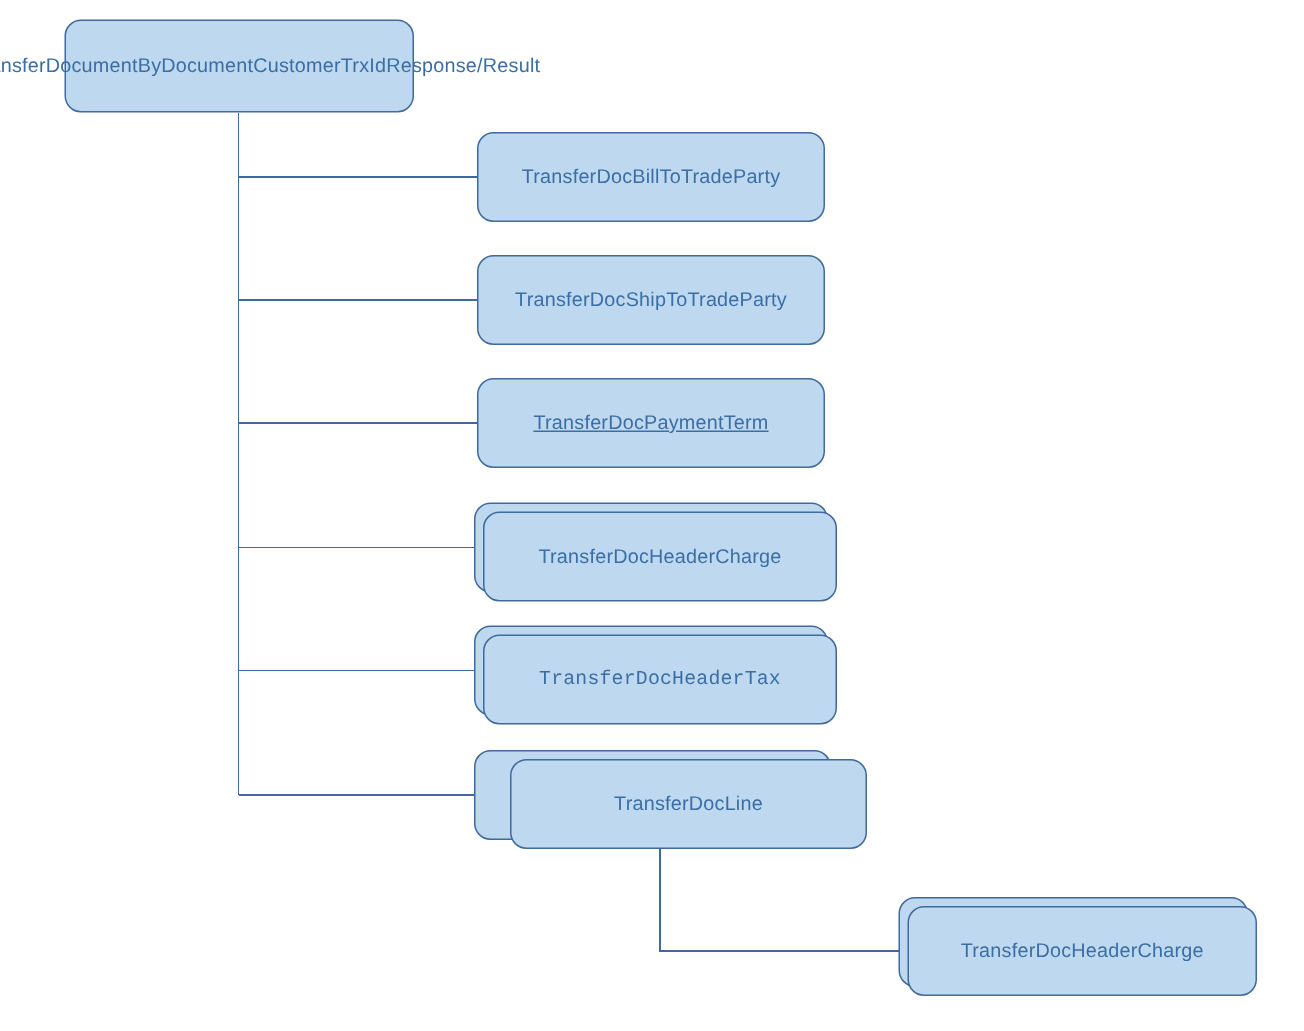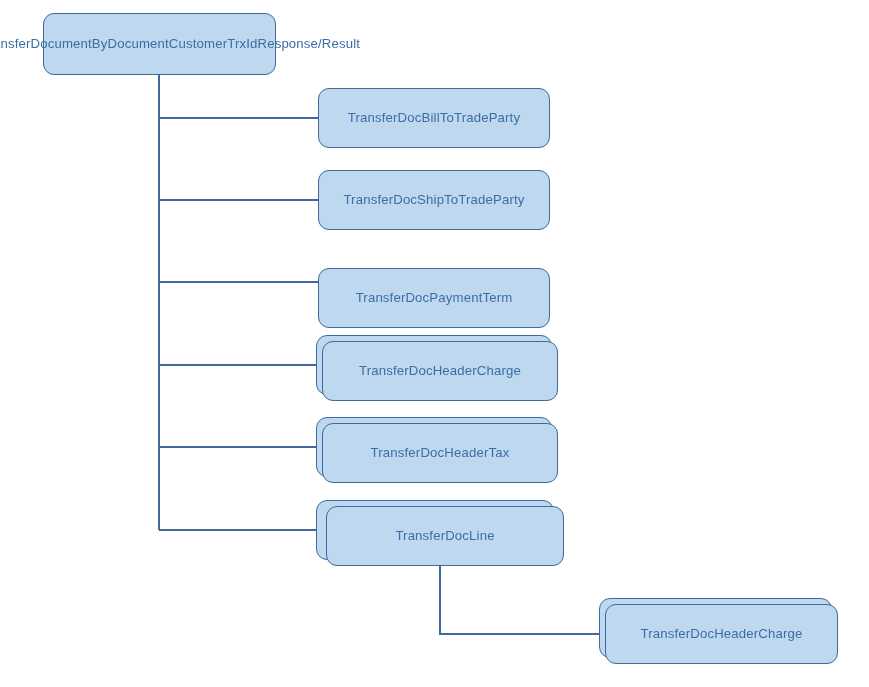--- a/index.html
+++ b/index.html
@@ -84,27 +84,27 @@
   <div class="node node-root" style="left:43px; top:13px; width:233px; height:62px;">
     <span>
       <span>findTransferDocumentByDocumen</span><span>tCustomerTrxIdResponse/Result</span>
     </span>
   </div>
 
   <div class="node" style="left:318px; top:170px; width:232px; height:60px;">TransferDocShipToTradeParty</div>
 
   <div class="node" style="left:318px; top:88px; width:232px; height:60px;">TransferDocBillToTradeParty</div>
 
-  <div class="node" style="left:318px; top:268px; width:232px; height:60px;">TransferDocPaymentTerm</div>
+  <div class="node" style="left:318px; top:252px; width:232px; height:60px;text-decoration:underline;">TransferDocPaymentTerm</div>
 
   <div class="node-stack-back" style="left:316px; top:335px; width:236px; height:60px;"></div>
   <div class="node" style="left:322px; top:341px; width:236px; height:60px;">TransferDocHeaderCharge</div>
 
   <div class="node-stack-back" style="left:316px; top:417px; width:236px; height:60px;"></div>
-  <div class="node" style="left:322px; top:423px; width:236px; height:60px;">TransferDocHeaderTax</div>
+  <div class="node" style="left:322px; top:423px; width:236px; height:60px;font-family:Liberation Mono, monospace;">TransferDocHeaderTax</div>
 
   <div class="node-stack-back" style="left:316px; top:500px; width:238px; height:60px;"></div>
-  <div class="node" style="left:326px; top:506px; width:238px; height:60px;">TransferDocLine</div>
+  <div class="node" style="left:340px; top:506px; width:238px; height:60px;">TransferDocLine</div>
 
   <div class="node-stack-back" style="left:599px; top:598px; width:233px; height:60px;"></div>
   <div class="node" style="left:605px; top:604px; width:233px; height:60px;">TransferDocHeaderCharge</div>
 
 </div>
 
 </body></html>

